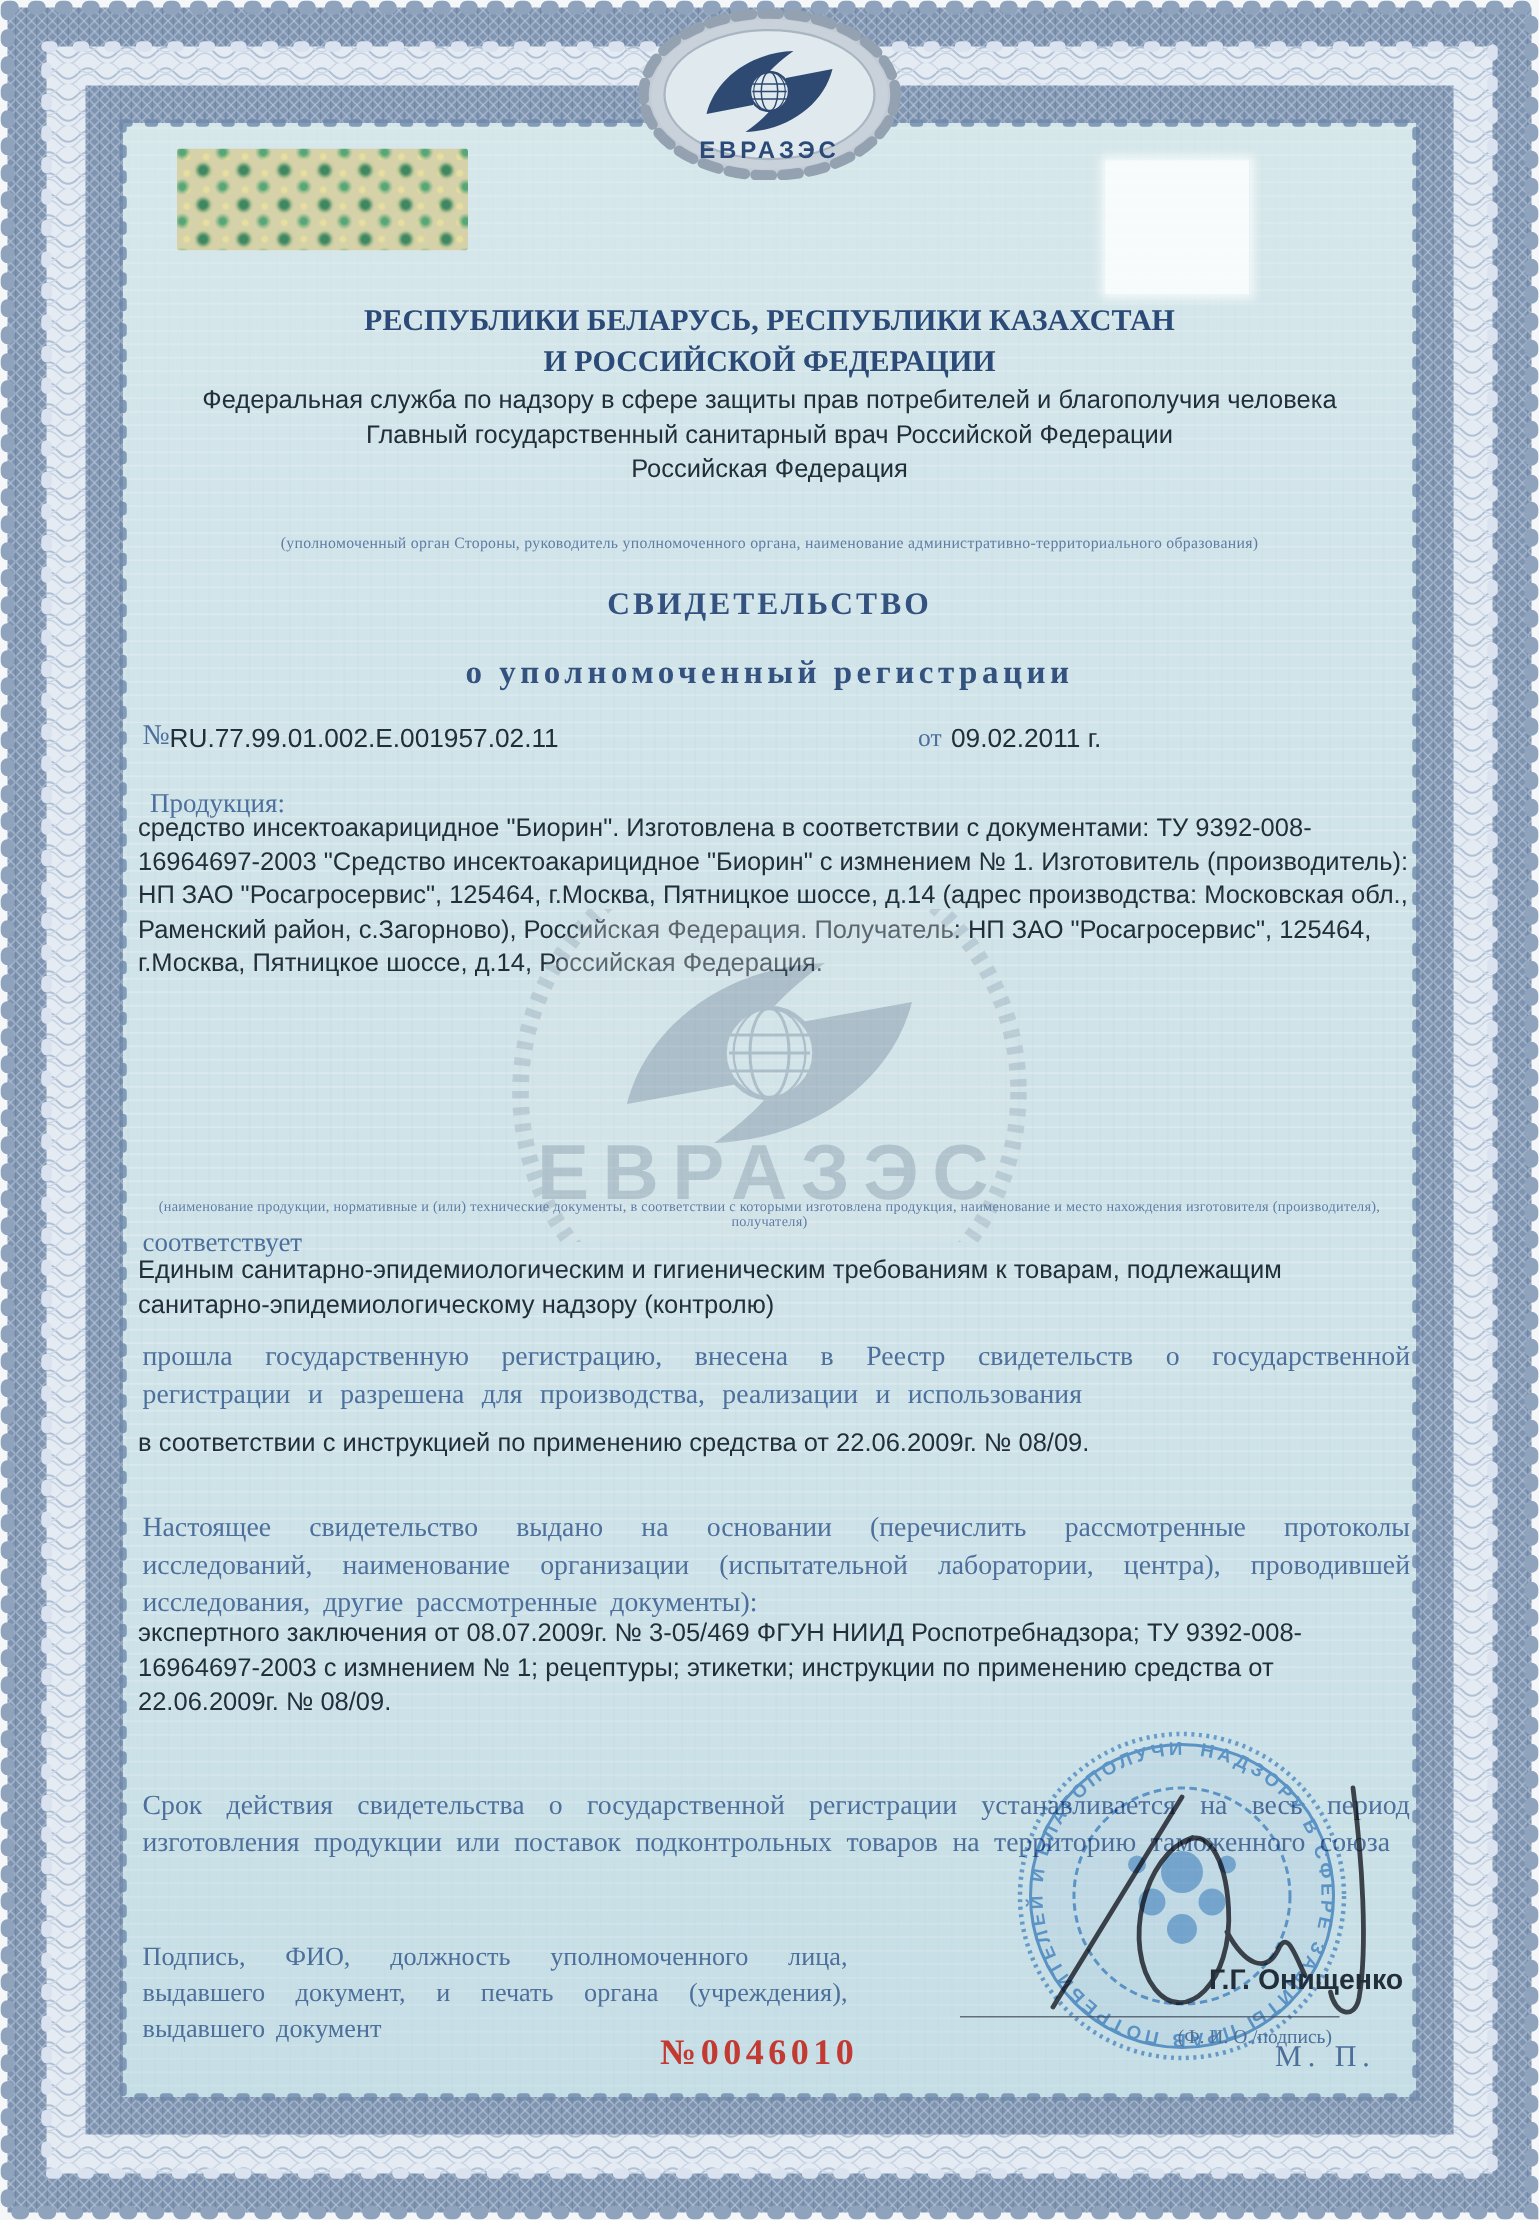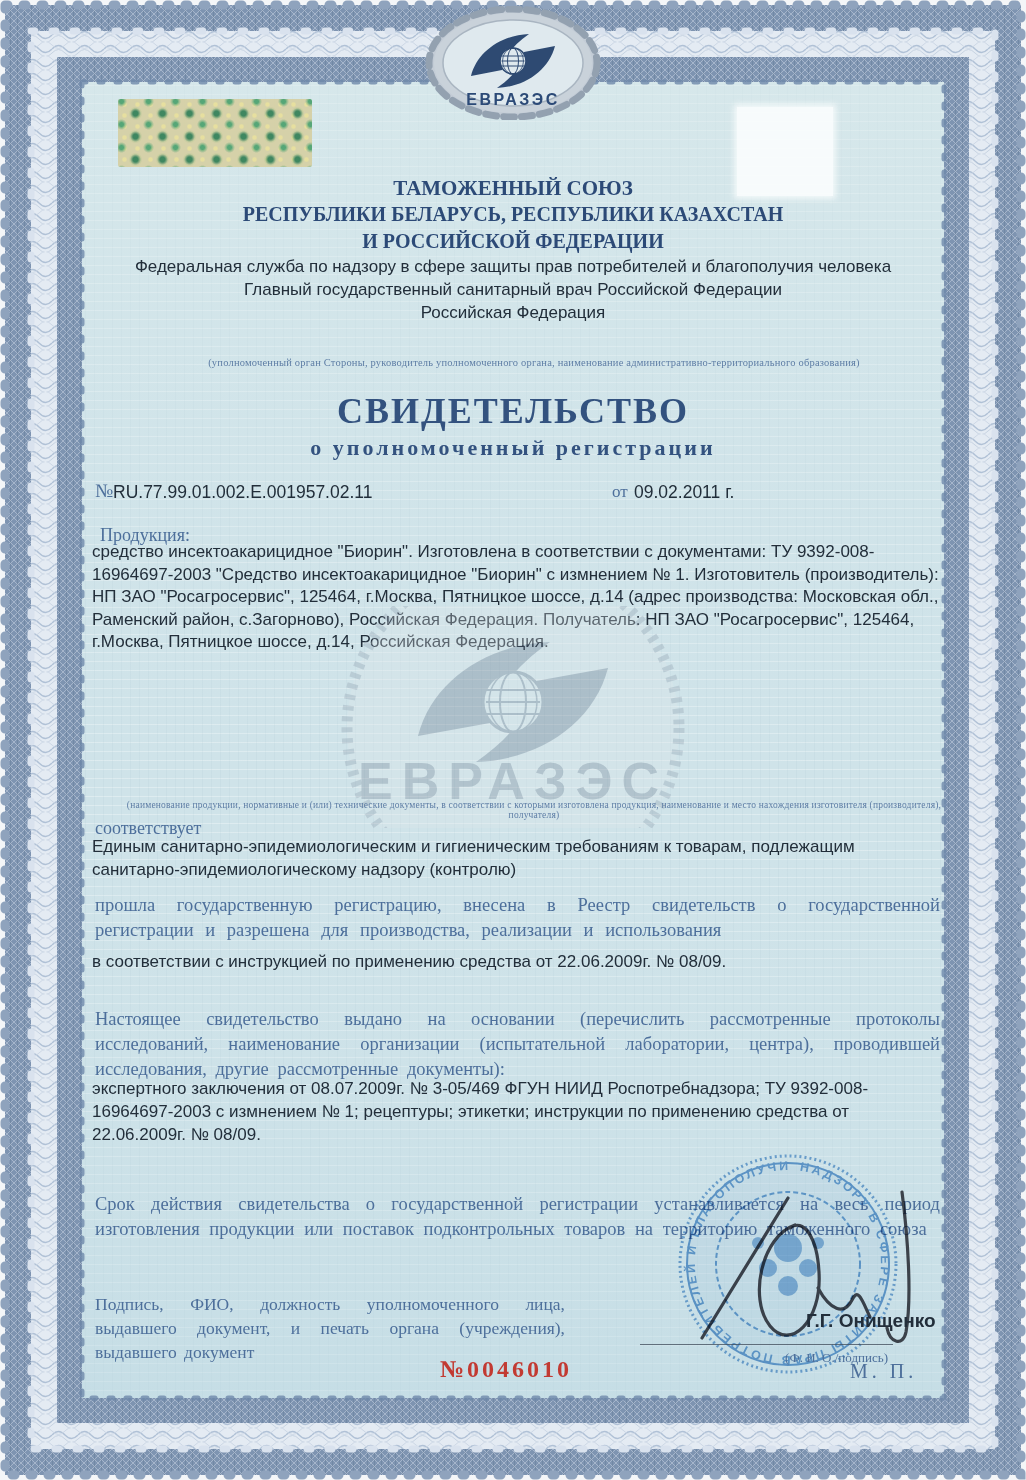--- a/index.html
+++ b/index.html
@@ -4,21 +4,21 @@
 <style>
   html,body{margin:0;padding:0;background:#888;}
   .page{position:relative;width:1026px;height:1480px;background:#e5e5e5;overflow:hidden;
         font-family:"Liberation Serif",serif;}
   .abs{position:absolute;}
   .ctr{left:82px;width:862px;text-align:center;}
   
   .form-serif{color:#4d6f9b;font-family:"Liberation Serif",serif;}
   .fill-sans{color:#222e3a;font-family:"Liberation Sans",sans-serif;}
   .hdr-serif{color:#2c4a77;font-family:"Liberation Serif",serif;font-weight:bold;}
-  .note{color:#5d7da5;font-size:10.5px;letter-spacing:.2px;margin-left:21px;}
+  .note{color:#5d7da5;font-size:10.5px;letter-spacing:.2px;}
   .just{text-align:justify;}
   
   .holo{left:118px;top:99px;width:194px;height:68px;border-radius:2px;opacity:.9;
     background-color:#d6cfa2;
     background-image:
       radial-gradient(circle, #2f7d52 2.5px, rgba(47,125,82,.55) 4px, rgba(150,190,120,.25) 5.5px, transparent 7px),
       radial-gradient(circle, #49a06b 2px, rgba(73,160,107,.5) 3.5px, transparent 5.5px),
       radial-gradient(circle, rgba(235,225,150,.9) 1.5px, transparent 3px);
     background-size:27px 23px,27px 23px,13px 11px;
     background-position:4px 3px,17px 14px,0 0;}
@@ -79,29 +79,28 @@
     <ellipse cx="88" cy="57" rx="70" ry="43" fill="#dfe9ee" stroke="#a9b5c1" stroke-width="1.5"></ellipse>
     <path d="M46 70 C52 46 76 29 104 28 C88 39 79 51 77 64 Z" fill="#2e4a72"></path>
     <path d="M130 40 C124 64 100 81 72 82 C88 71 97 59 99 46 Z" fill="#2e4a72"></path>
     <circle cx="88" cy="55" r="13" fill="#dfe9ee" stroke="#2e4a72" stroke-width="1.6"></circle>
     <ellipse cx="88" cy="55" rx="5.5" ry="13" fill="none" stroke="#2e4a72" stroke-width="1"></ellipse>
     <ellipse cx="88" cy="55" rx="10.5" ry="13" fill="none" stroke="#2e4a72" stroke-width=".8"></ellipse>
     <path d="M75 50 H101 M75 60 H101 M76.5 55 H99.5" stroke="#2e4a72" stroke-width="1"></path>
     <text x="88" y="99" text-anchor="middle" font-family="Liberation Sans, sans-serif" font-size="16" font-weight="bold" letter-spacing="2.5" fill="#2c4a77">ЕВРАЗЭС</text>
   </svg>
 
-  <div class="abs ctr hdr-serif" style="top:176px;font-size:21px">ТАМОЖЕННЫЙ СОЮЗ</div>
   <div class="abs ctr hdr-serif" style="top:203px;font-size:20px">РЕСПУБЛИКИ БЕЛАРУСЬ, РЕСПУБЛИКИ КАЗАХСТАН</div>
   <div class="abs ctr hdr-serif" style="top:230px;font-size:20px">И РОССИЙСКОЙ ФЕДЕРАЦИИ</div>
   <div class="abs ctr fill-sans" style="top:257px;font-size:17px">Федеральная служба по надзору в сфере защиты прав потребителей и благополучия человека</div>
   <div class="abs ctr fill-sans" style="top:280px;font-size:17px">Главный государственный санитарный врач Российской Федерации</div>
   <div class="abs ctr fill-sans" style="top:303px;font-size:17px">Российская Федерация</div>
   <div class="abs ctr note" style="top:357px">(уполномоченный орган Стороны, руководитель уполномоченного органа, наименование административно-территориального образования)</div>
 
-  <div class="abs ctr hdr-serif" style="top:390px;font-size:36px;letter-spacing:2px;color:#33527f">СВИДЕТЕЛЬСТВО</div>
+  <div class="abs ctr hdr-serif" style="top:390px;font-size:21px;letter-spacing:2px;color:#33527f">СВИДЕТЕЛЬСТВО</div>
   <div class="abs ctr hdr-serif" style="top:435px;font-size:22px;letter-spacing:3px;color:#33527f">о уполномоченный регистрации</div>
 
   <div class="abs form-serif" style="left:95px;top:480px;font-size:19px">№</div>
   <div class="abs fill-sans" style="left:113px;top:482px;font-size:17.5px">RU.77.99.01.002.Е.001957.02.11</div>
   <div class="abs form-serif" style="left:612px;top:482px;font-size:17px">от</div>
   <div class="abs fill-sans" style="left:634px;top:482px;font-size:17.5px">09.02.2011 г.</div>
 
   <div class="abs form-serif" style="left:100px;top:525px;font-size:18px">Продукция:</div>
   <div class="abs fill-sans" style="left:92px;top:541px;width:848px;font-size:17px;line-height:22.5px">средство инсектоакарицидное "Биорин". Изготовлена в соответствии с документами: ТУ 9392-008-16964697-2003 "Средство инсектоакарицидное "Биорин" с измнением № 1. Изготовитель (производитель): НП ЗАО "Росагросервис", 125464, г.Москва, Пятницкое шоссе, д.14 (адрес производства: Московская обл., Раменский район, с.Загорново), Российская Федерация. Получатель: НП ЗАО "Росагросервис", 125464, г.Москва, Пятницкое шоссе, д.14, Российская Федерация.</div>
 

